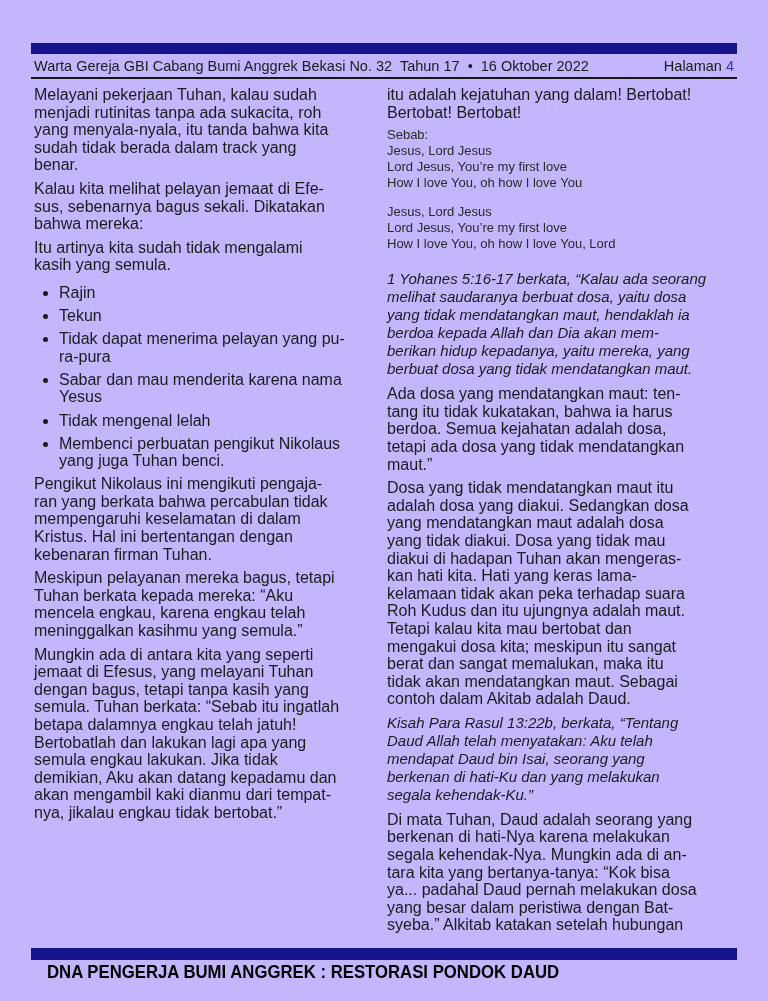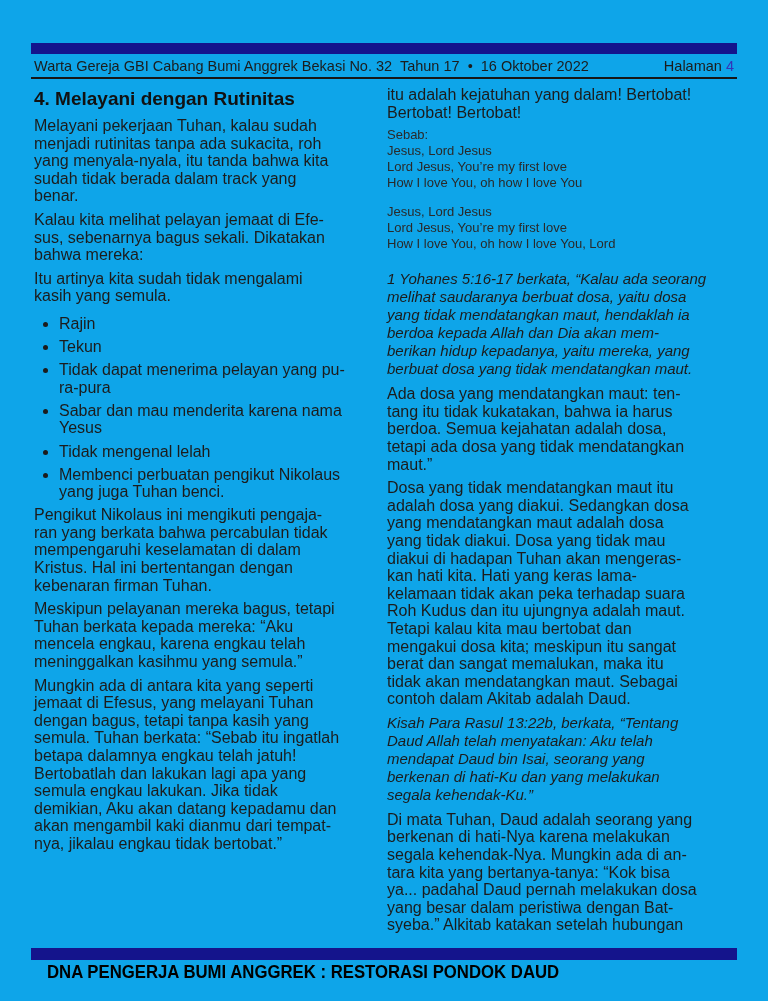--- a/index.html
+++ b/index.html
@@ -1,20 +1,20 @@
 <!DOCTYPE html>
 <html><head>
 <meta charset="utf-8">
 <style>
   html, body { margin: 0; padding: 0; background: #e8e8e8; }
   .page {
     position: relative;
     width: 768px;
     height: 1001px;
-    background: #0ea5e9;
+    background: #c4b5fd;
     font-family: "Liberation Sans", sans-serif;
     color: #1c1c1c;
     overflow: hidden;
     margin: 0 auto;
   }
   .topbar {
     position: absolute;
     left: 31px; right: 31px; top: 43px;
     height: 11px;
     background: #14148c;
@@ -107,21 +107,20 @@
   <div class="topbar"></div>
 
   <div class="header-row">
     <span>Warta Gereja GBI Cabang Bumi Anggrek Bekasi No. 32&nbsp; Tahun 17 &nbsp;•&nbsp; 16 Oktober 2022</span>
     <span class="page-indicator"><span>Halaman</span>&nbsp;<span class="pgnum">4</span></span>
   </div>
 
   <div class="columns">
 
     <div class="col col-left">
-      <h1 class="section-heading">4. Melayani dengan Rutinitas</h1>
       <p>Melayani pekerjaan Tuhan, kalau sudah
 menjadi rutinitas tanpa ada sukacita, roh
 yang menyala-nyala, itu tanda bahwa kita
 sudah tidak berada dalam track yang
 benar.</p>
       <p>Kalau kita melihat pelayan jemaat di Efe-
 sus, sebenarnya bagus sekali. Dikatakan
 bahwa mereka:</p>
       <p>Itu artinya kita sudah tidak mengalami
 kasih yang semula.</p>

